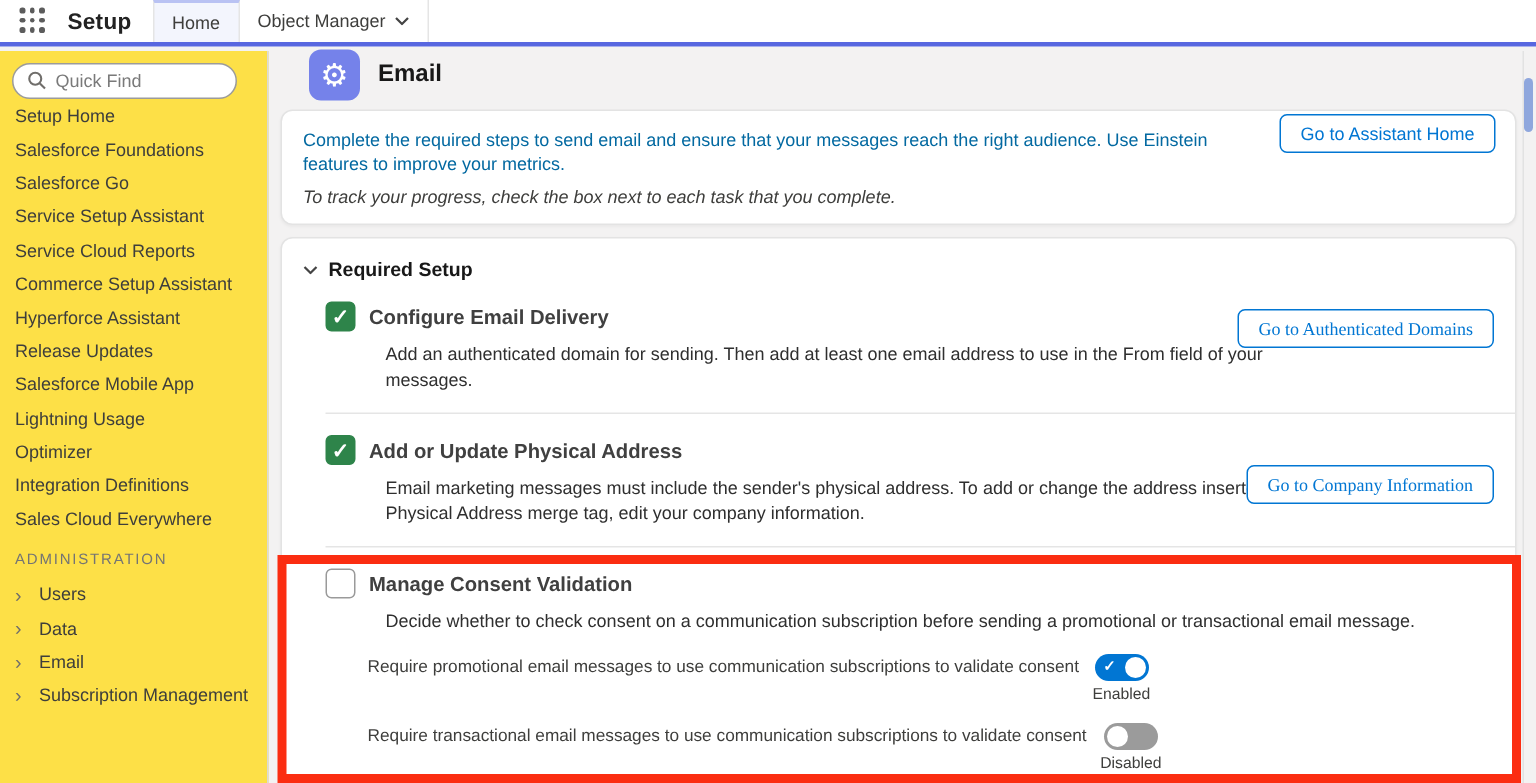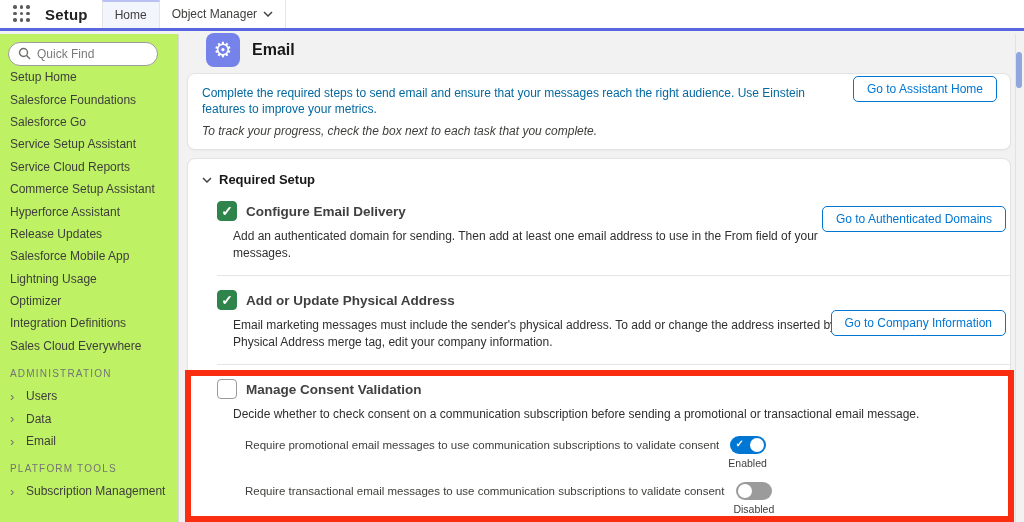--- a/index.html
+++ b/index.html
@@ -15,21 +15,21 @@
   .waffle i { width:3.5px; height:3.5px; border-radius:50%; background:#5c5c5c; }
   .app-title { font-size:15px; font-weight:700; color:#222; padding:6px 14px 0 2px; letter-spacing:.2px; }
   .tabs { display:flex; align-items:stretch;border-radius:10px; }
   .tab { display:flex; align-items:center; gap:6px; padding:0 12px; font-size:12px; color:#3e3e3c;
          border-left:1px solid #e5e5e5; border-right:1px solid #e5e5e5; cursor:pointer; background:#fff; }
   .tab.active { background:#f3f5fd; border-top:2px solid #b9c2f3; }
   .tab + .tab { border-left:none; }
   .chev-svg { width:10px; height:6px; }
 
   
-  .sidebar { position:absolute; top:34px; left:0; bottom:0; width:179px; background:#bef264;
+  .sidebar { position:absolute; top:34px; left:0; bottom:0; width:179px; background:#fde047;
              border-right:1px solid #d9d9d9; z-index:10; }
   .quickfind { position:relative; margin:8px 10px 0 8px; }
   .quickfind input { width:150px; height:24px; border:1px solid #9b9b9b; border-radius:12px;
                      padding:0 8px 0 28px; font-size:12px; color:#444; outline:none;
                      font-family:"Liberation Sans", sans-serif; background:#fff; }
   .quickfind input::placeholder { color:#7a7a7a; }
   .qf-icon { position:absolute; left:10px; top:5px; }
   .side-nav { }
   .side-item { height:22.4px; display:flex; align-items:center; padding-left:10px; font-size:12px;
                color:#3e3e3c; cursor:pointer; white-space:nowrap; }
@@ -57,22 +57,22 @@
   .section-head { display:flex; align-items:center; gap:7px; padding-left:14px; cursor:pointer; }
   .section-head .label { font-size:13px; font-weight:700; color:#181818; }
 
   .task { position:relative; padding-left:29px; margin-top:14px; }
   .task-head { display:flex; align-items:center; gap:9px; }
   .checkbox { width:20px; height:20px; border-radius:4px; border:1px solid #9a9a9a; background:#fff;
               display:flex; align-items:center; justify-content:center; cursor:pointer; flex:0 0 auto; }
   .checkbox.checked { background:#2e844a; border-color:#2e844a; }
   .checkbox .check { color:#fff; font-size:14px; font-weight:700; line-height:1; }
   .task-title { font-size:13.5px; font-weight:700; color:#404040; }
-  .task-desc { font-size:12px; line-height:17px; color:#2f2f2f; margin:7px 0 0 16px; max-width:640px; }
-  .task-btn { position:absolute; right:4px; top:5px; }
+  .task-desc { font-size:12px; line-height:17px; color:#2f2f2f; margin:7px 0 0 40px; max-width:640px; }
+  .task-btn { position:absolute; right:14px; top:5px;font-family:Liberation Serif, serif; }
   .task-btn.low { top:20px; }
   .divider { border:none; border-top:1px solid #e5e5e5; margin:13px 0 0 29px; }
 
   .toggle-row { display:flex; align-items:flex-start; gap:9px; margin:13px 0 0 28px; }
   .toggle-row .t-label { font-size:11.5px; color:#3e3e3c; padding-top:3px; }
   .toggle-wrap { display:flex; flex-direction:column; align-items:center; }
   .toggle { position:relative; width:36px; height:18px; border-radius:9px; background:#9b9b9b; cursor:pointer; }
   .toggle.on { background:#0176d3; }
   .toggle .knob { position:absolute; top:2px; left:2px; width:14px; height:14px; border-radius:50%; background:#fff; }
   .toggle.on .knob { left:auto; right:2px; }
@@ -171,21 +171,20 @@
           <span>Users</span>
         </div>
         <div class="side-item">
           <span class="arrow">›</span>
           <span>Data</span>
         </div>
         <div class="side-item">
           <span class="arrow">›</span>
           <span>Email</span>
         </div>
-        <div class="side-section">PLATFORM TOOLS</div>
         <div class="side-item">
           <span class="arrow">›</span>
           <span>Subscription Management</span>
         </div>
       </nav>
   </aside>
 
   <main class="main">
     <div class="page-header">
       <div class="gear-badge">⚙</div>

